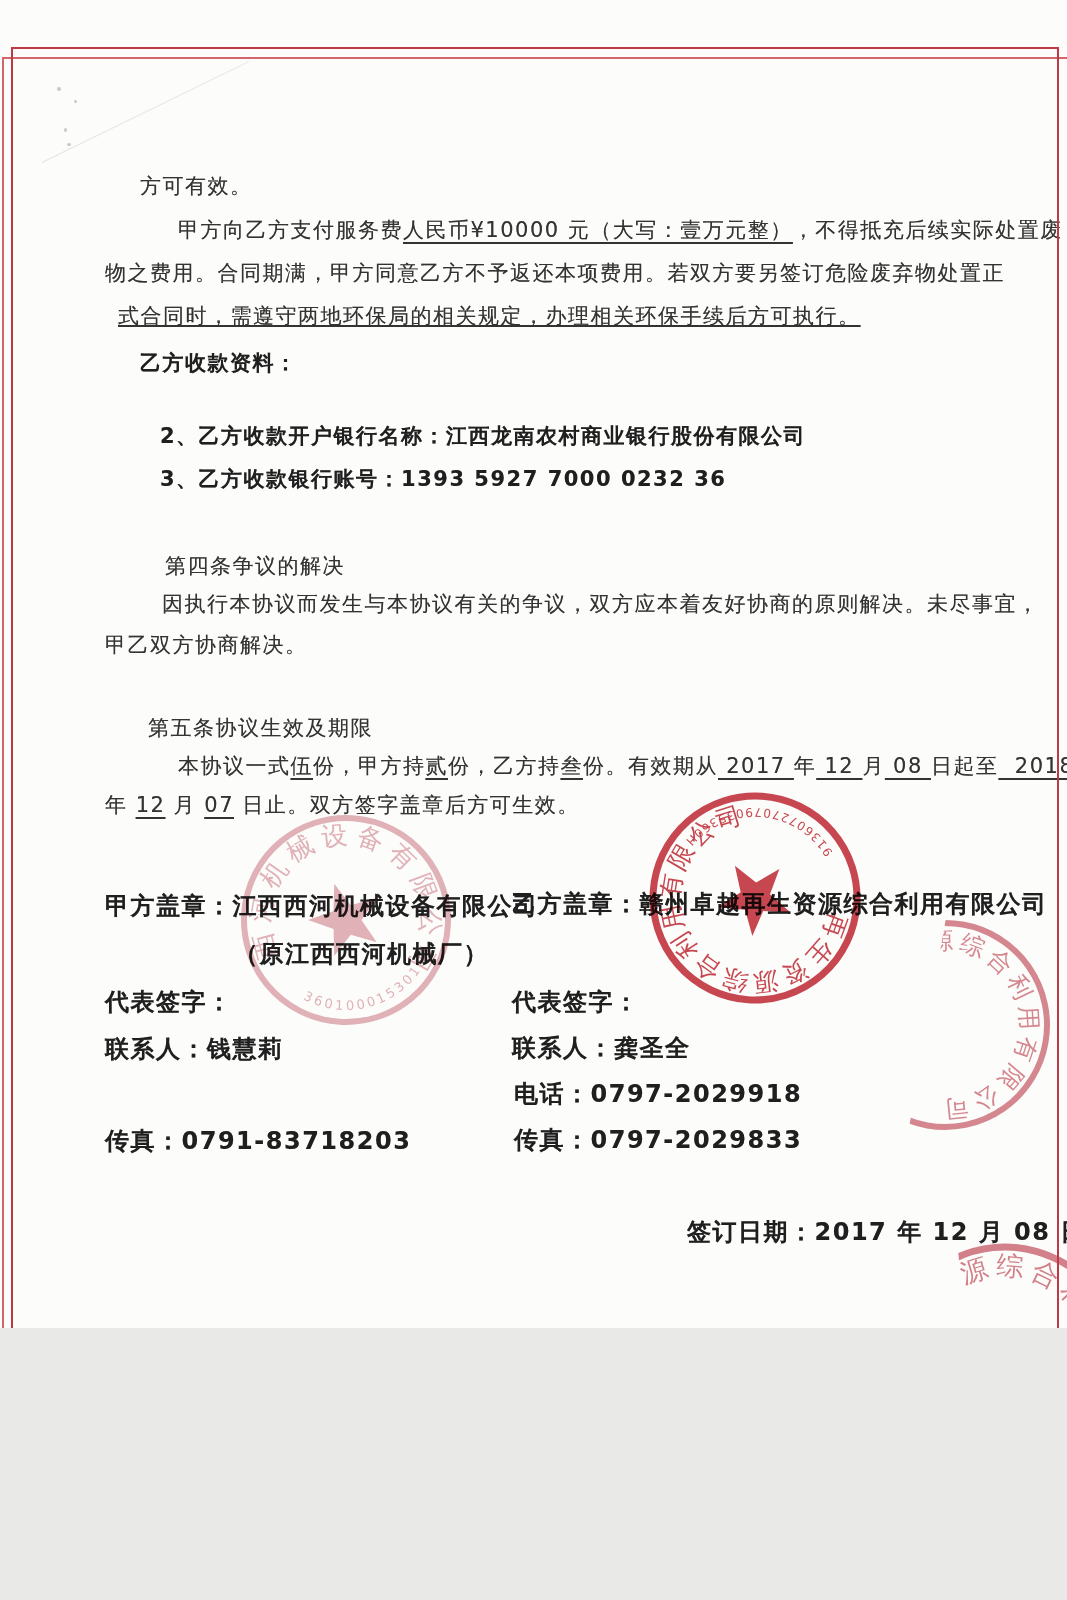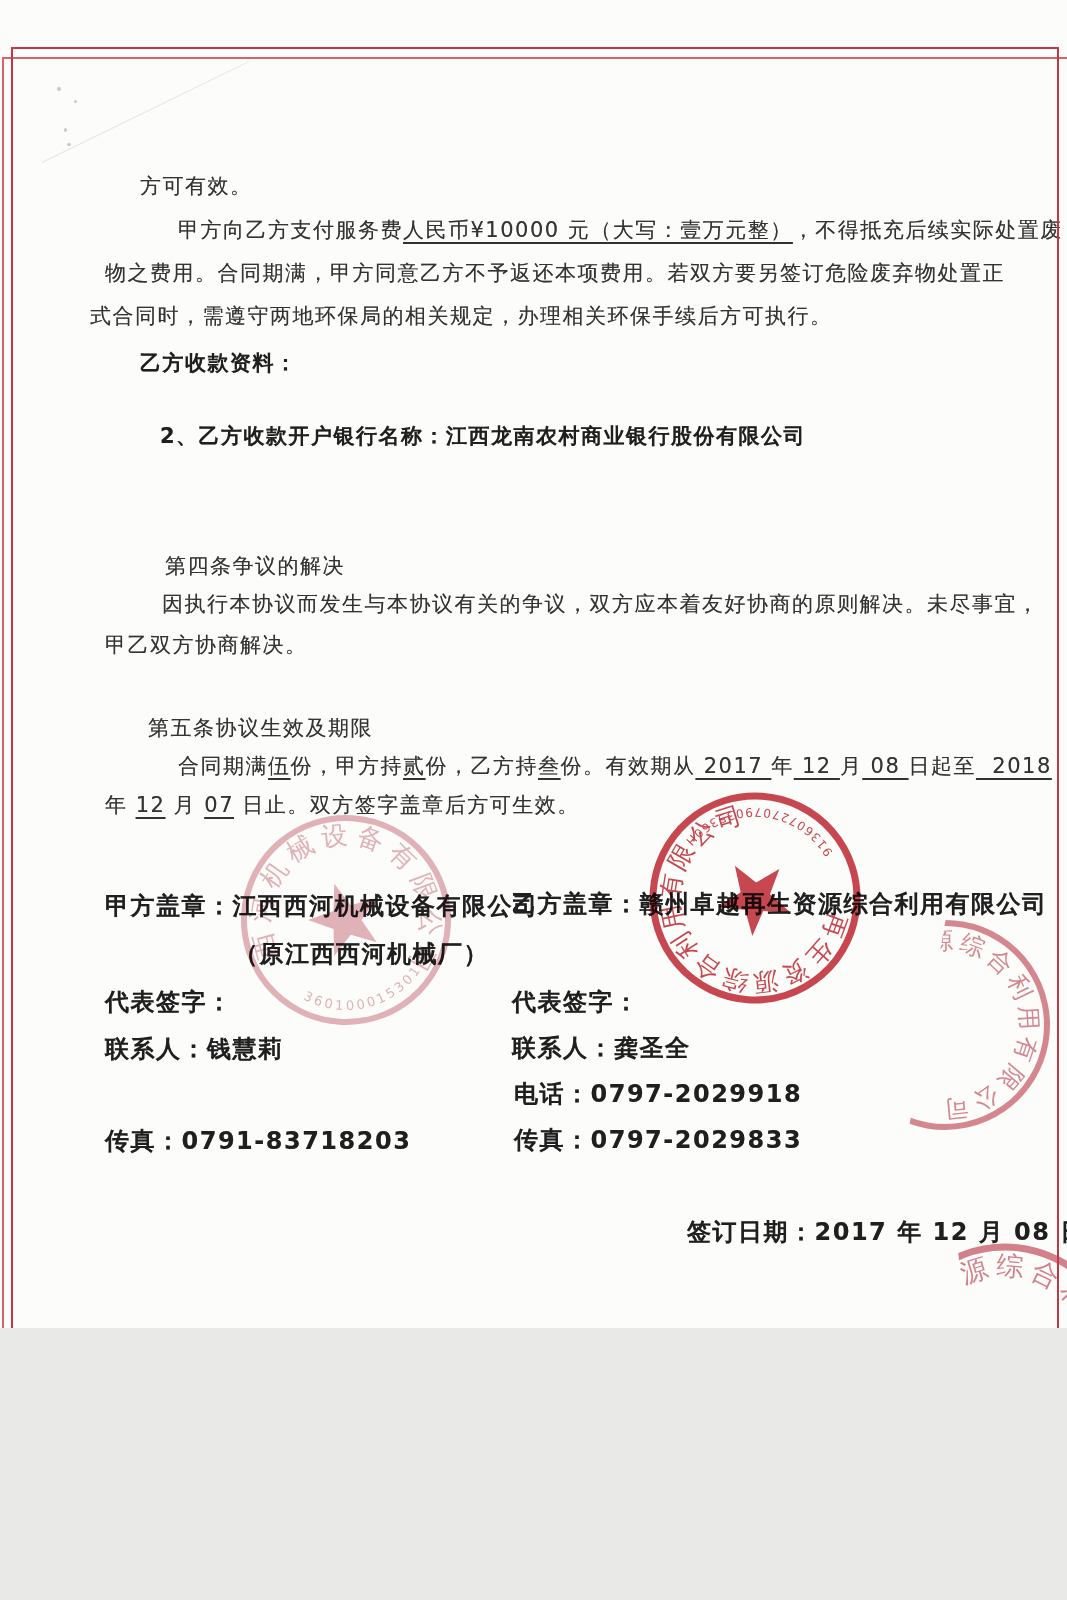--- a/index.html
+++ b/index.html
@@ -33,31 +33,32 @@
   <div class="streak"></div>
   <div class="speck" style="left:57px;top:87px;width:4px;height:4px;"></div>
   <div class="speck" style="left:74px;top:100px;width:3px;height:3px;"></div>
   <div class="speck" style="left:64px;top:128px;width:3px;height:4px;"></div>
   <div class="speck" style="left:67px;top:143px;width:4px;height:3px;"></div>
 
   <div class="line" style="left:140px;top:172px;">方可有效。</div>
 
   <div class="line" style="left:178px;top:216px;"><span>甲方向乙方支付服务费</span><span class="u">人民币¥10000 元（大写：壹万元整）</span><span>，不得抵充后续实际处置废</span></div>
   <div class="line" style="left:105px;top:259px;">物之费用。合同期满，甲方同意乙方不予返还本项费用。若双方要另签订危险废弃物处置正</div>
-  <div class="line" style="left:90px;top:302px;">式合同时，需遵守两地环保局的相关规定，办理相关环保手续后方可执行。</div>
+  <div class="line" style="left:118px;top:302px;text-decoration:underline;">式合同时，需遵守两地环保局的相关规定，办理相关环保手续后方可执行。</div>
 
   <div class="line b" style="left:140px;top:349px;">乙方收款资料：</div>
   <div class="line b" style="left:160px;top:422px;">2、乙方收款开户银行名称：江西龙南农村商业银行股份有限公司</div>
+  <div class="line b" style="left:160px;top:465px;">3、乙方收款银行账号：1393 5927 7000 0232 36</div>
 
   <div class="line" style="left:165px;top:552px;">第四条争议的解决</div>
   <div class="line" style="left:162px;top:590px;">因执行本协议而发生与本协议有关的争议，双方应本着友好协商的原则解决。未尽事宜，</div>
   <div class="line" style="left:105px;top:631px;">甲乙双方协商解决。</div>
 
   <div class="line" style="left:148px;top:714px;font-family:Liberation Serif, serif;">第五条协议生效及期限</div>
-  <div class="line" style="left:178px;top:752px;"><span>合同期满</span><span class="u">伍</span><span>份，甲方持</span><span class="u">贰</span><span>份，乙方持</span><span class="u">叁</span><span>份。有效期从</span><span class="u">&nbsp;2017&nbsp;</span><span>年</span><span class="u">&nbsp;12&nbsp;</span><span>月</span><span class="u">&nbsp;08&nbsp;</span><span>日起至</span><span class="u">&nbsp;&nbsp;2018</span></div>
+  <div class="line" style="left:178px;top:752px;"><span>本协议一式</span><span class="u">伍</span><span>份，甲方持</span><span class="u">贰</span><span>份，乙方持</span><span class="u">叁</span><span>份。有效期从</span><span class="u">&nbsp;2017&nbsp;</span><span>年</span><span class="u">&nbsp;12&nbsp;</span><span>月</span><span class="u">&nbsp;08&nbsp;</span><span>日起至</span><span class="u">&nbsp;&nbsp;2018</span></div>
   <div class="line" style="left:105px;top:791px;"><span>年&nbsp;</span><span class="u">12</span><span>&nbsp;月&nbsp;</span><span class="u">07</span><span>&nbsp;日止。双方签字盖章后方可生效。</span></div>
 
   <div class="line sig" style="left:105px;top:890px;">甲方盖章：江西西河机械设备有限公司</div>
   <div class="line sig" style="left:234px;top:938px;">（原江西西河机械厂）</div>
   <div class="line sig" style="left:105px;top:986px;">代表签字：</div>
   <div class="line sig" style="left:105px;top:1033px;">联系人：钱慧莉</div>
   <div class="line sig" style="left:105px;top:1125px;">传真：0791-83718203</div>
 
   <div class="line sig" style="left:512px;top:888px;">乙方盖章：赣州卓越再生资源综合利用有限公司</div>
   <div class="line sig" style="left:512px;top:986px;">代表签字：</div>

